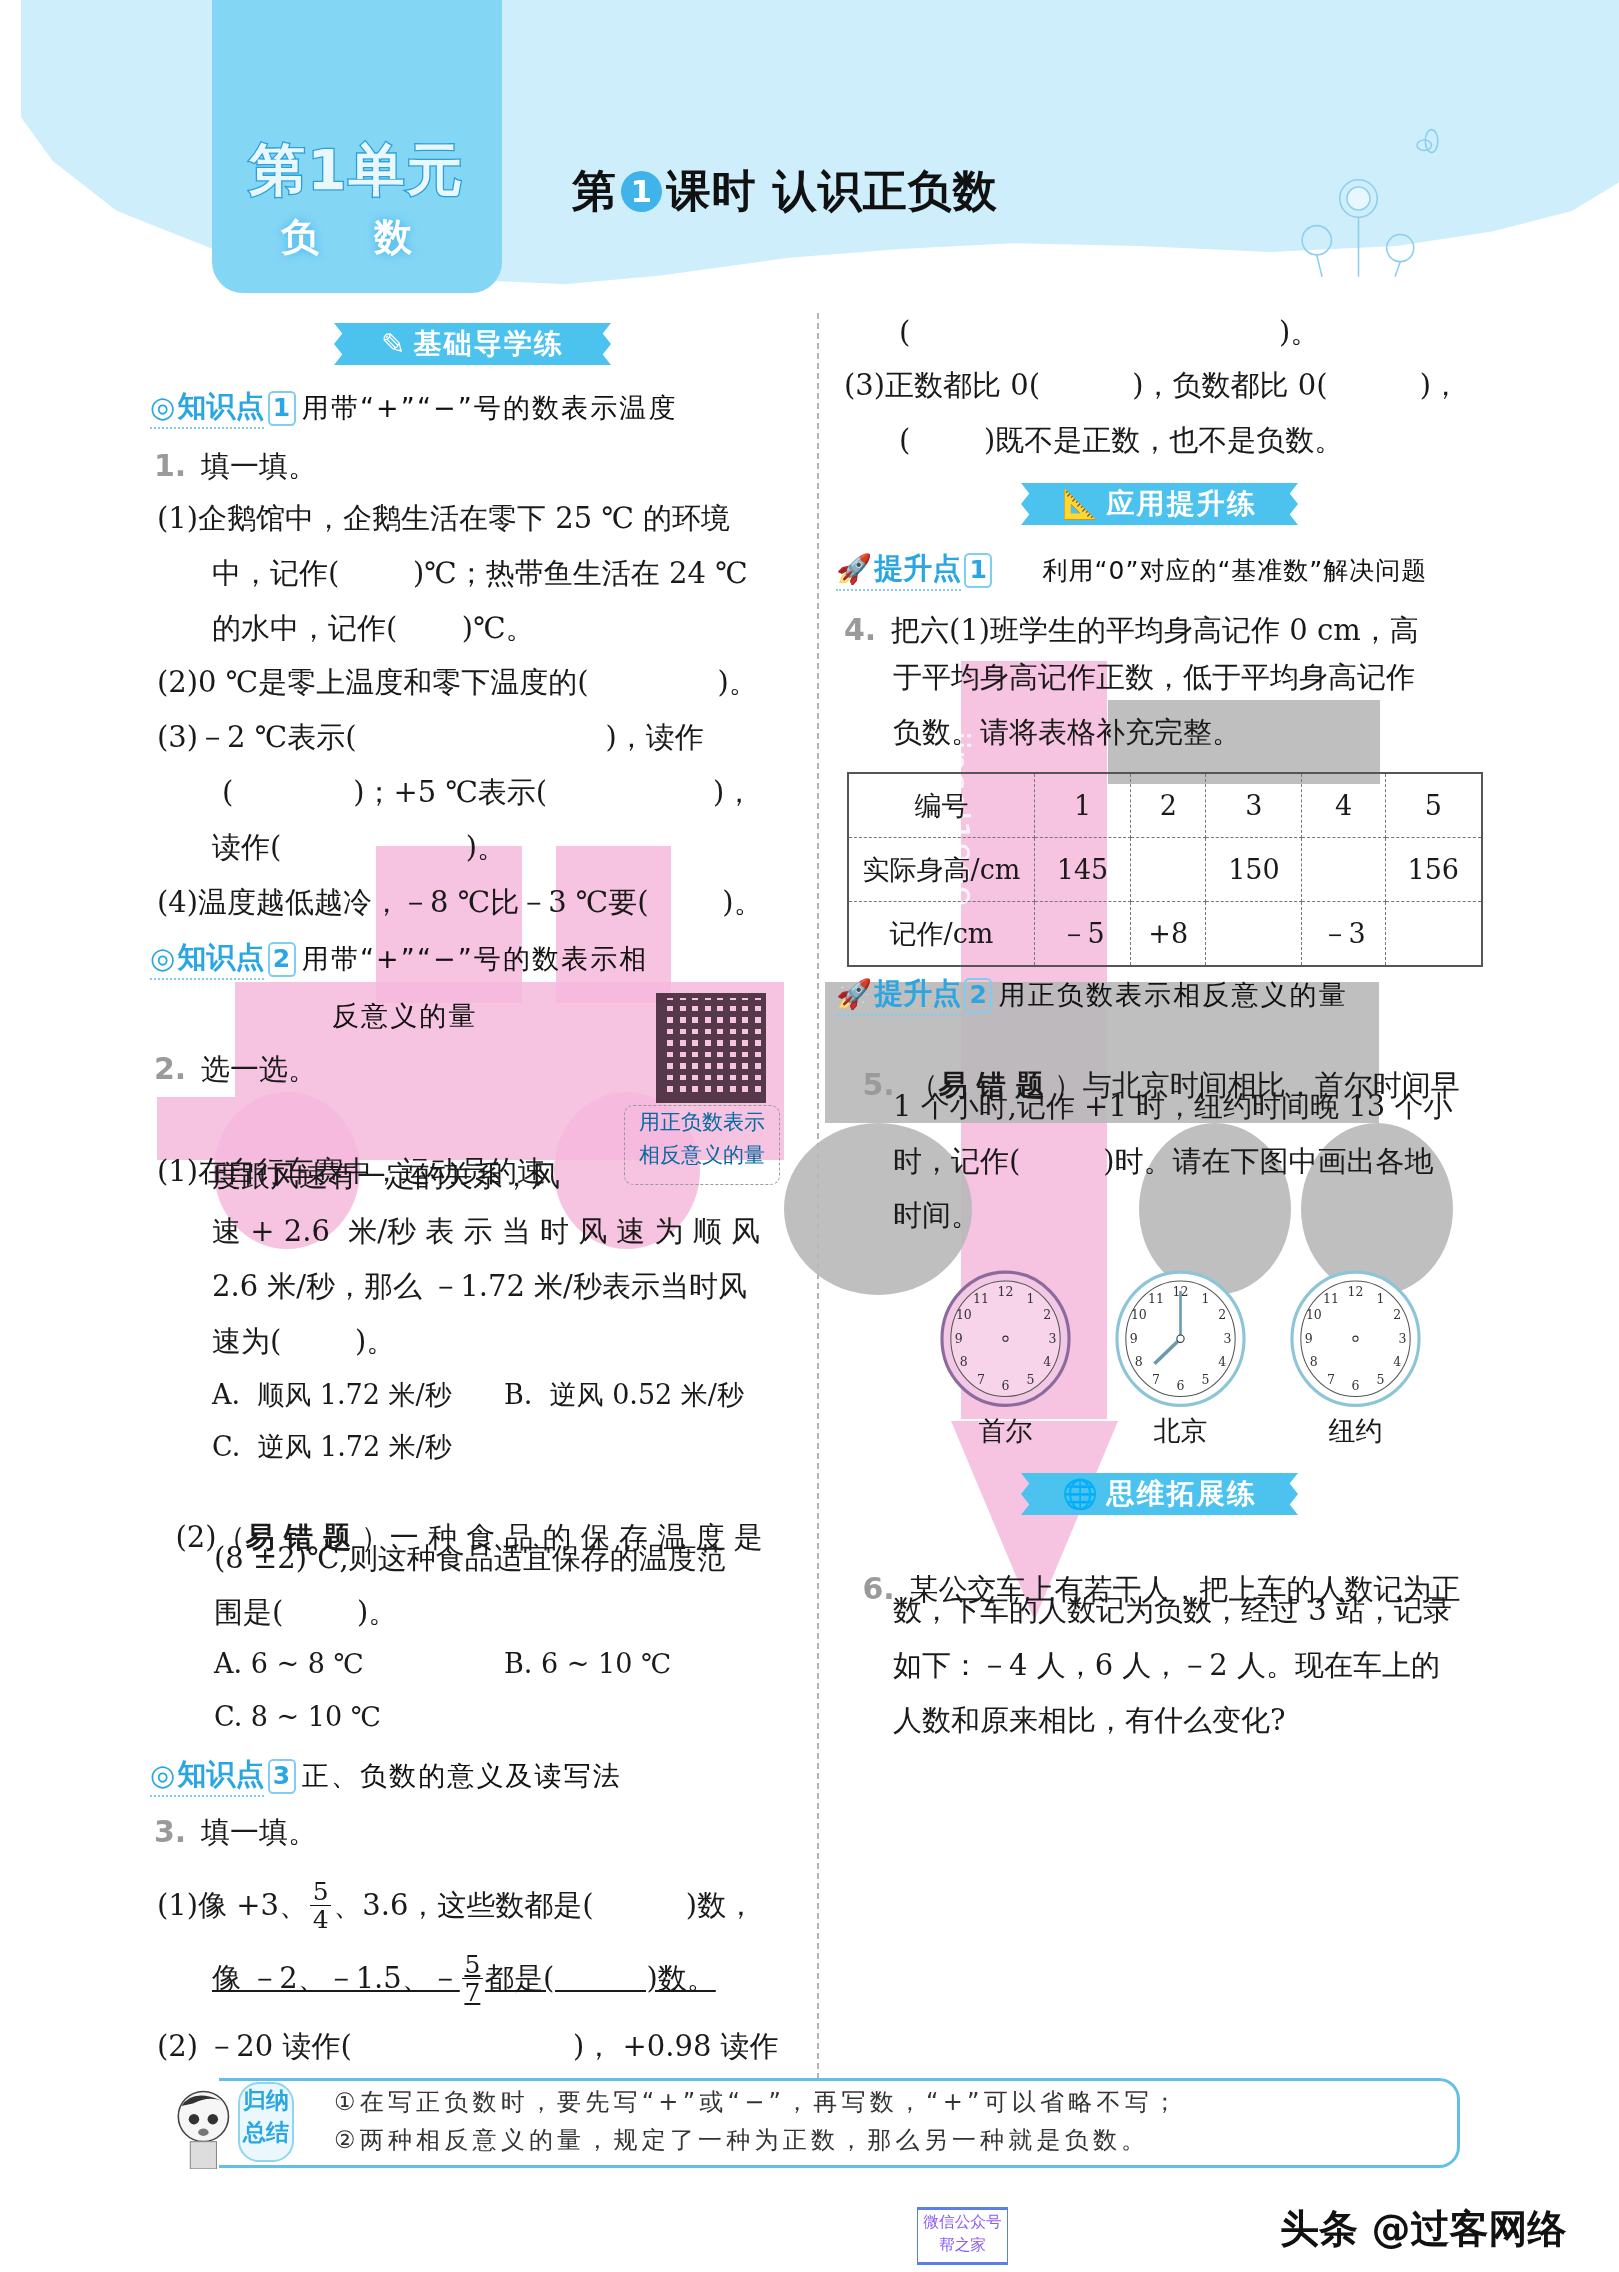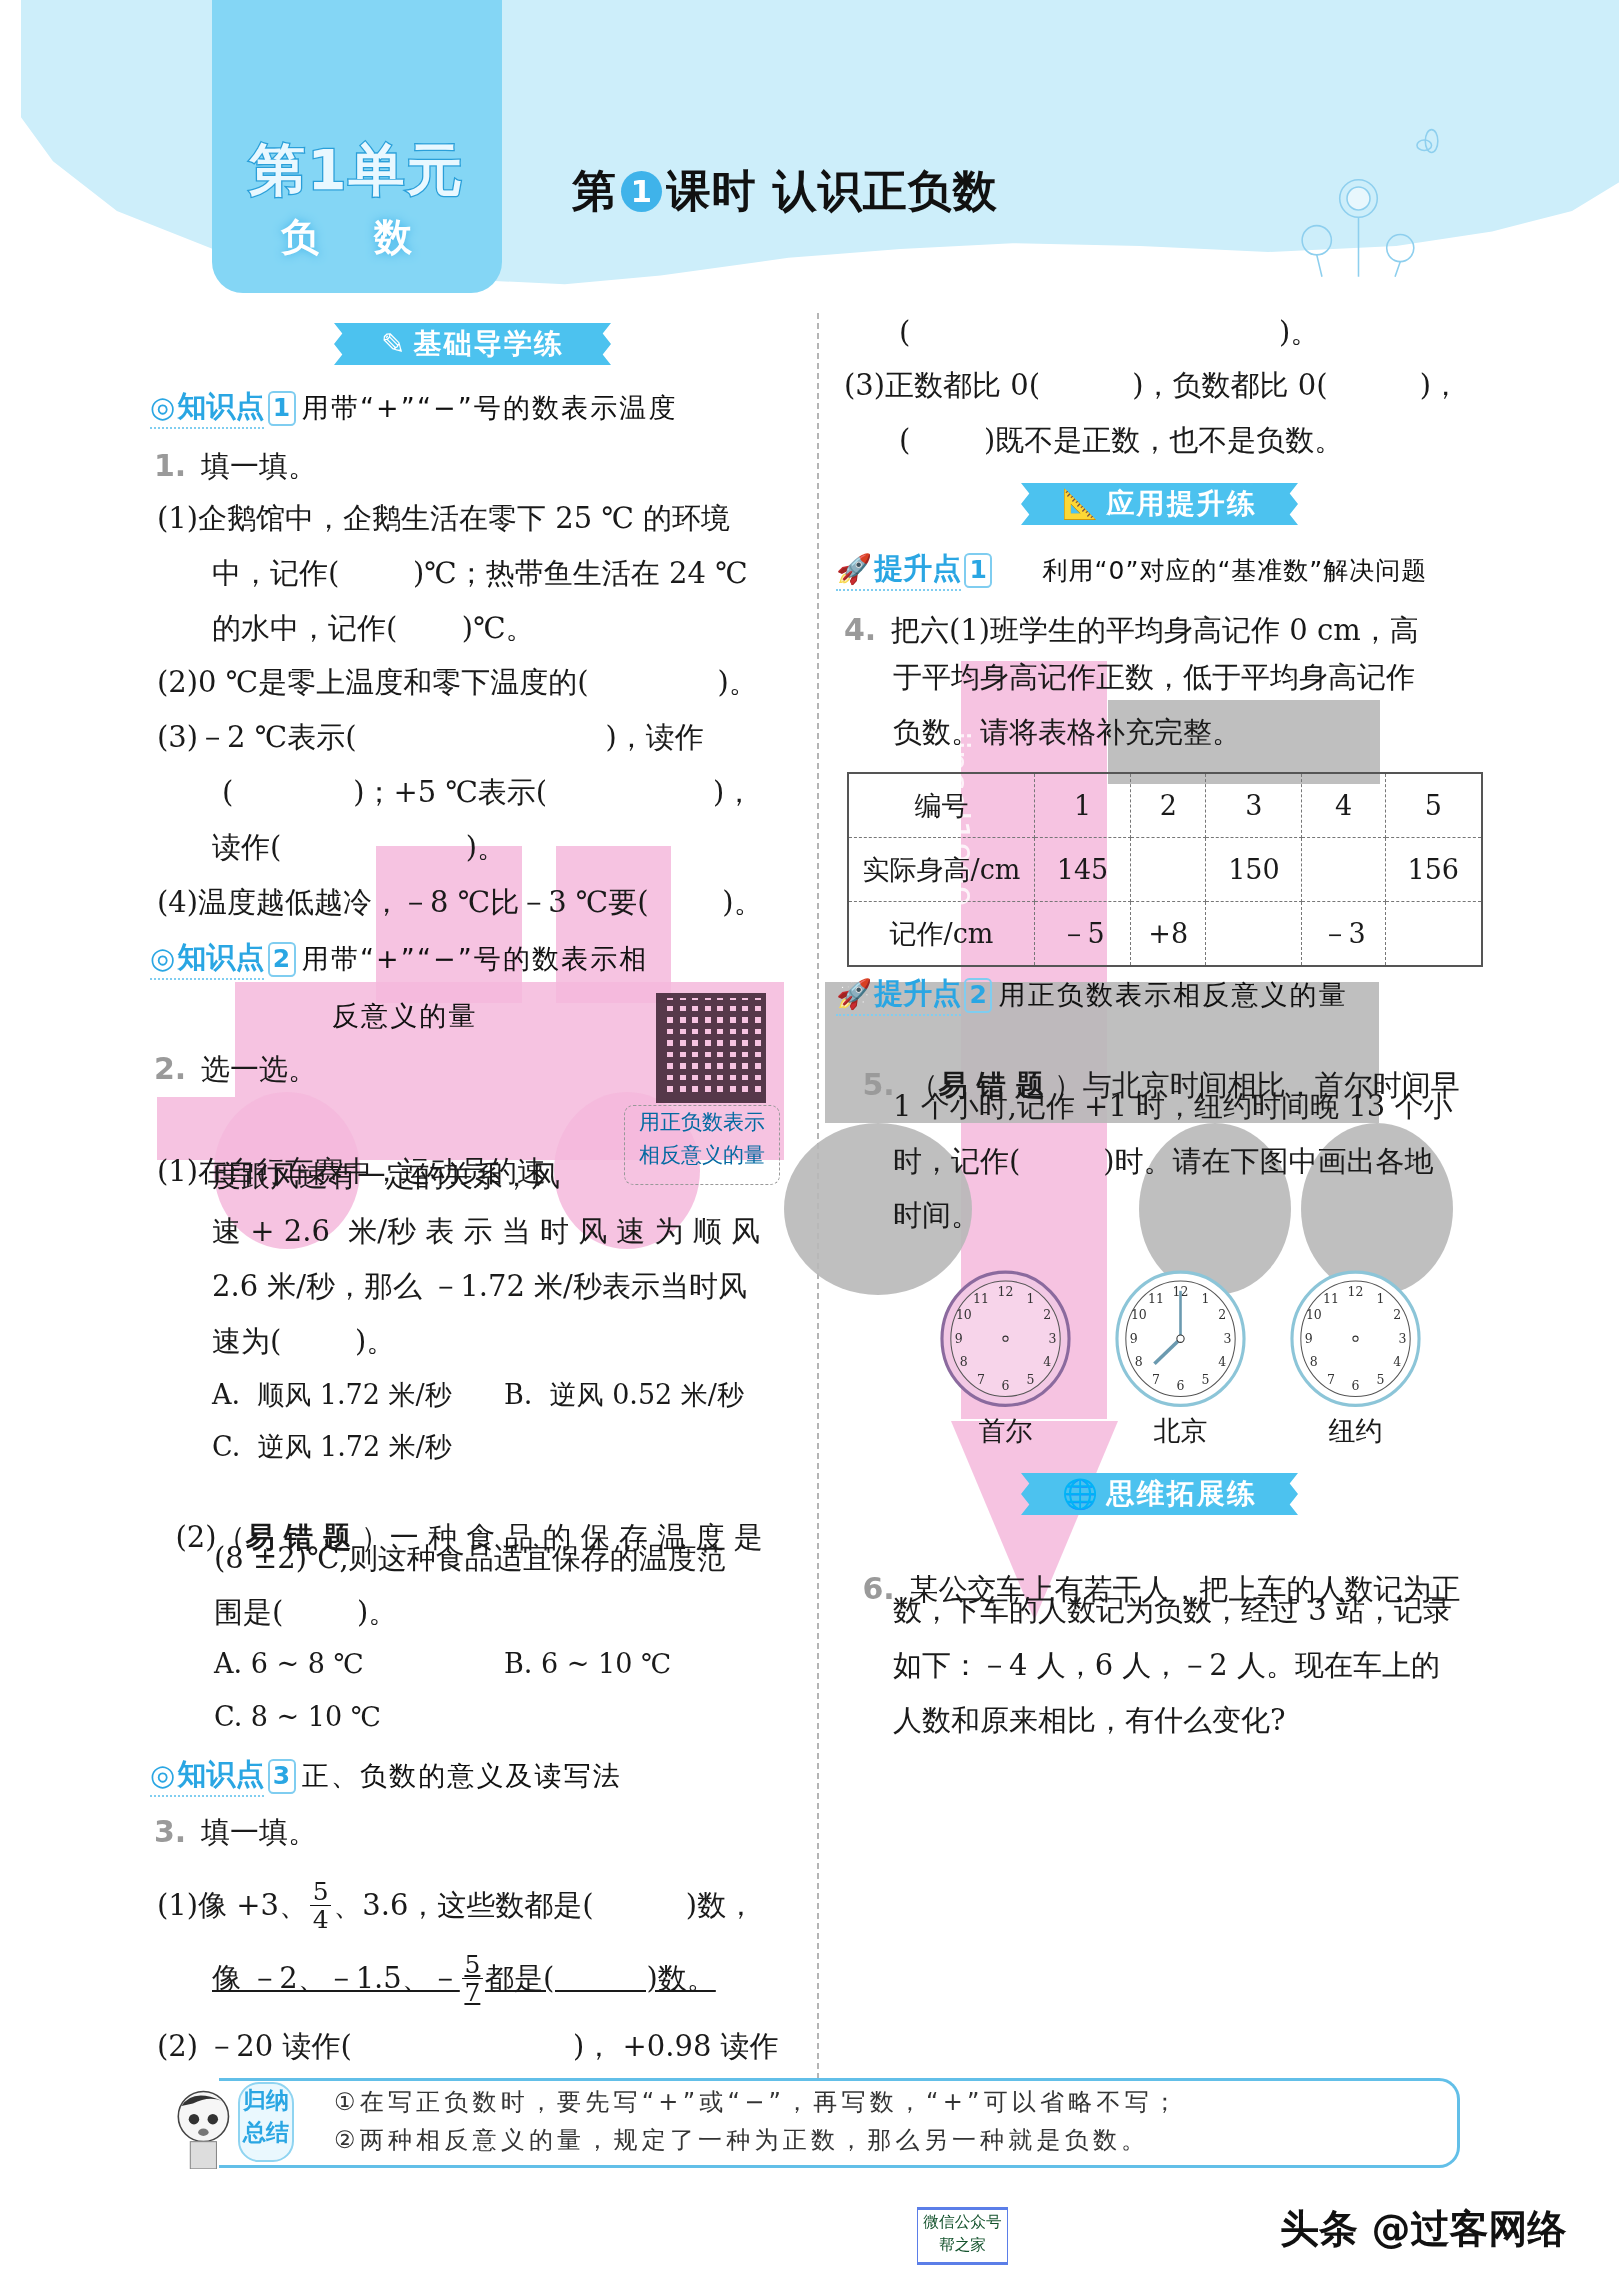--- a/index.html
+++ b/index.html
@@ -52,21 +52,21 @@
   
   .summary{left:219px;top:2078px;width:1238px;height:84px;border:3.7px solid #62bfe8;border-left:none;border-radius:0 21px 21px 0;background:#fff;}
   .summary-bubble{left:238px;top:2082px;width:52px;height:76px;border:2.1px solid #8fd4f1;border-radius:21px;background:#eaf8fe;
     color:#2aa6e3;font-family:"DejaVu Sans",sans-serif;font-weight:bold;font-size:23px;text-align:center;line-height:32px;}
   .summary-line{font-family:"DejaVu Sans",sans-serif;font-size:24px;color:#333;letter-spacing:4.2px;white-space:nowrap;}
   .kid{left:172px;top:2085px;width:68px;height:84px;}
   
   .wm-pink{background:#f5b8dc;opacity:0.85;}
   .wm-gray{background:#b8b8b8;opacity:0.9;}
   .footer-stamp{left:917px;top:2207px;width:89px;height:52px;border:1.6px solid #5b7ee8;border-top-width:3.1px;border-bottom-width:3.1px;
-    color:#14532d;font-size:15.7px;text-align:center;line-height:23px;font-family:"DejaVu Serif",serif;}
+    color:#8b5cf6;font-size:15.7px;text-align:center;line-height:23px;font-family:"DejaVu Serif",serif;}
   .footer-brand{left:1280px;top:2202px;font-family:"DejaVu Sans",sans-serif;font-size:39px;color:#111;font-weight:bold;}
   .qr{left:656px;top:993px;width:110px;height:110px;background:
       repeating-linear-gradient(90deg,#3a2030 0 6.3px,transparent 6.3px 12.5px),
       repeating-linear-gradient(0deg,#3a2030 0 6.3px,transparent 6.3px 11.5px);opacity:0.85;border:5.2px solid #3a2030;box-sizing:border-box;}
   .qr-caption{left:624px;top:1105px;width:154px;height:78px;border:1.6px dashed #999;border-radius:9.4px;
     font-size:21px;text-align:center;line-height:33px;color:#0369a1;}
 </style>
 </head>
 <body>
 

